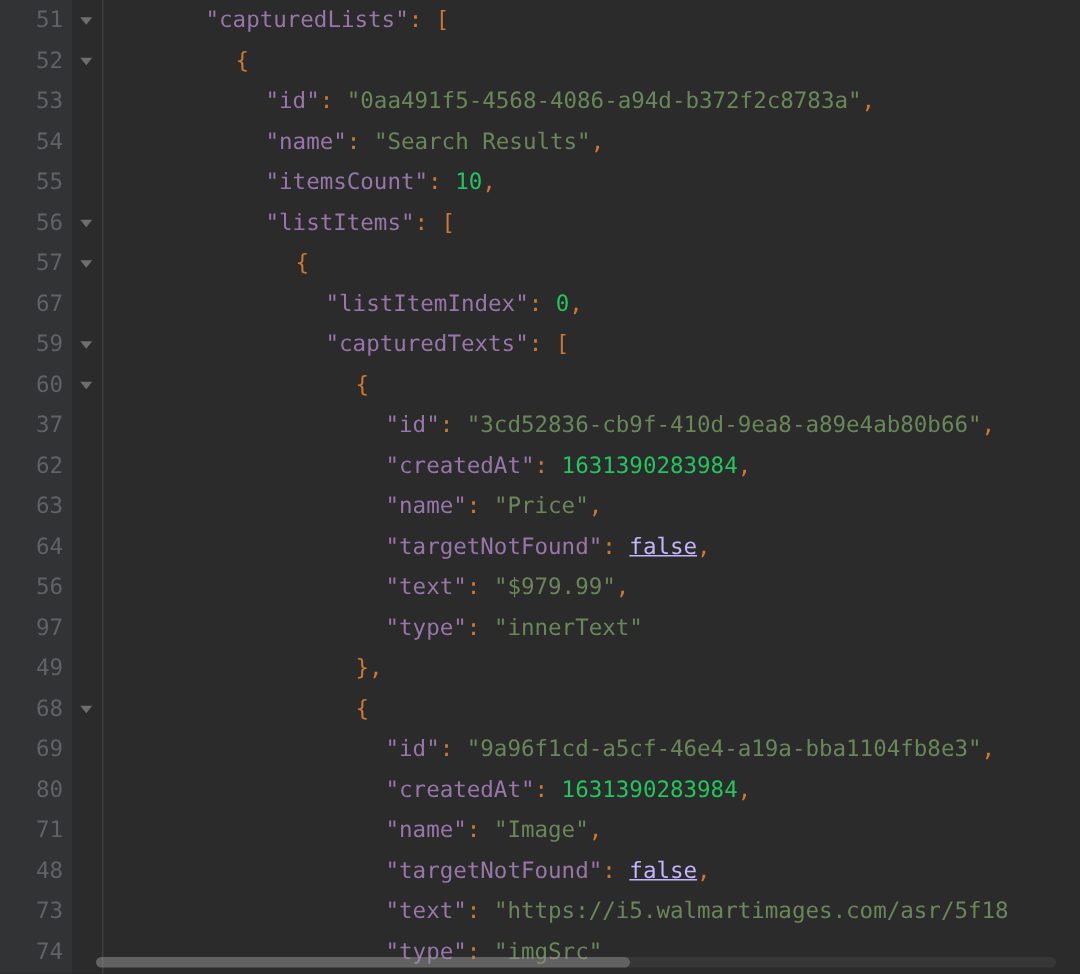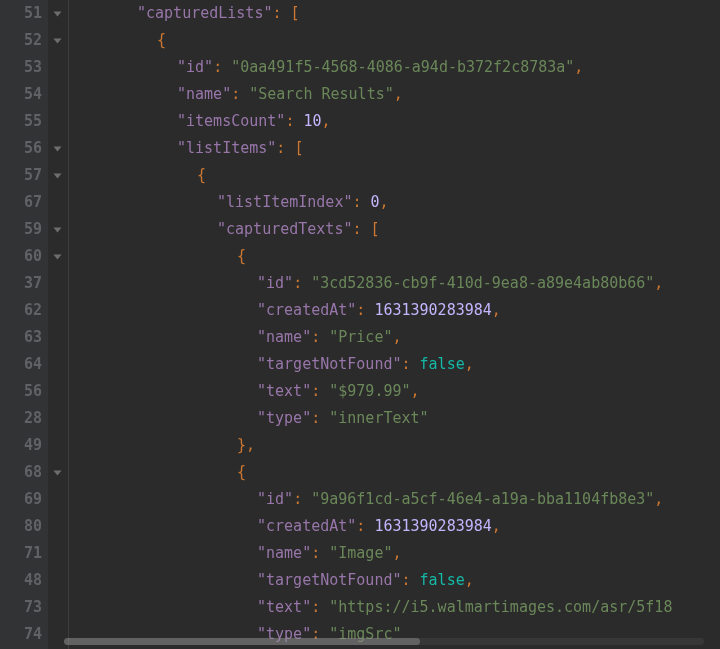--- a/index.html
+++ b/index.html
@@ -1,29 +1,29 @@
 <!DOCTYPE html>
 <html><head>
 <meta charset="utf-8">
 <style>
 html,body{margin:0;padding:0;background:#2b2b2b;color:#a9b7c6;font-family:"Menlo","Consolas","DejaVu Sans Mono",monospace;font-size:15px;line-height:27px;overflow:hidden;}
 #editor{display:flex;height:649px;width:720px;overflow:hidden;}
 #gutter{flex:0 0 48px;background:#313335;text-align:right;color:#606366;user-select:none;padding-top:0;}
-#gutter .ln{display:flex;align-items:center;justify-content:flex-end;height:27px;padding-right:6px;box-sizing:border-box;font-weight:bold;}
+#gutter .ln{display:flex;align-items:center;justify-content:flex-end;height:27px;padding-right:6px;box-sizing:border-box;}
 #foldcol{flex:0 0 20px;background:#2b2b2b;border-right:1px solid #3c3f41;position:relative;}
 #foldcol .fc{height:27px;display:flex;align-items:center;justify-content:center;box-sizing:border-box;}
 .fold-handle{width:10px;height:10px;position:relative;}
 .fold-handle::before{content:"";position:absolute;left:2px;top:1px;width:0;height:0;border-left:5px solid #6e6e6e;border-top:4px solid transparent;border-bottom:4px solid transparent;transform:rotate(90deg);}
 #code{flex:1;padding-left:8px;white-space:pre;overflow:hidden;}
 .row{height:27px;display:flex;align-items:center;}
 .indent{display:inline-block;}
 .tok-key{color:#9876aa;}   
 .tok-str{color:#6a8759;}   
-.tok-num{color:#c4b5fd;}   
-.tok-kw{color:#14b8a6;}    
+.tok-num{color:#22c55e;}   
+.tok-kw{color:#c4b5fd;text-decoration:underline;}    
 .tok-punc{color:#cc7832;}
 #scrollbar{position:absolute;bottom:4px;left:64px;height:7px;width:640px;background:rgba(128,128,128,0.15);border-radius:4px;}
 #scrollbar .thumb{position:absolute;left:0;top:0;height:7px;width:356px;background:rgba(150,150,150,0.45);border-radius:4px;}
 </style>
 </head>
 <body>
 
 <div id="editor">
   <div id="gutter">
       <div class="ln">51</div>
@@ -34,21 +34,21 @@
       <div class="ln">56</div>
       <div class="ln">57</div>
       <div class="ln">67</div>
       <div class="ln">59</div>
       <div class="ln">60</div>
       <div class="ln">37</div>
       <div class="ln">62</div>
       <div class="ln">63</div>
       <div class="ln">64</div>
       <div class="ln">56</div>
-      <div class="ln">28</div>
+      <div class="ln">97</div>
       <div class="ln">49</div>
       <div class="ln">68</div>
       <div class="ln">69</div>
       <div class="ln">80</div>
       <div class="ln">71</div>
       <div class="ln">48</div>
       <div class="ln">73</div>
       <div class="ln">74</div>
     </div>
   <div id="foldcol">

